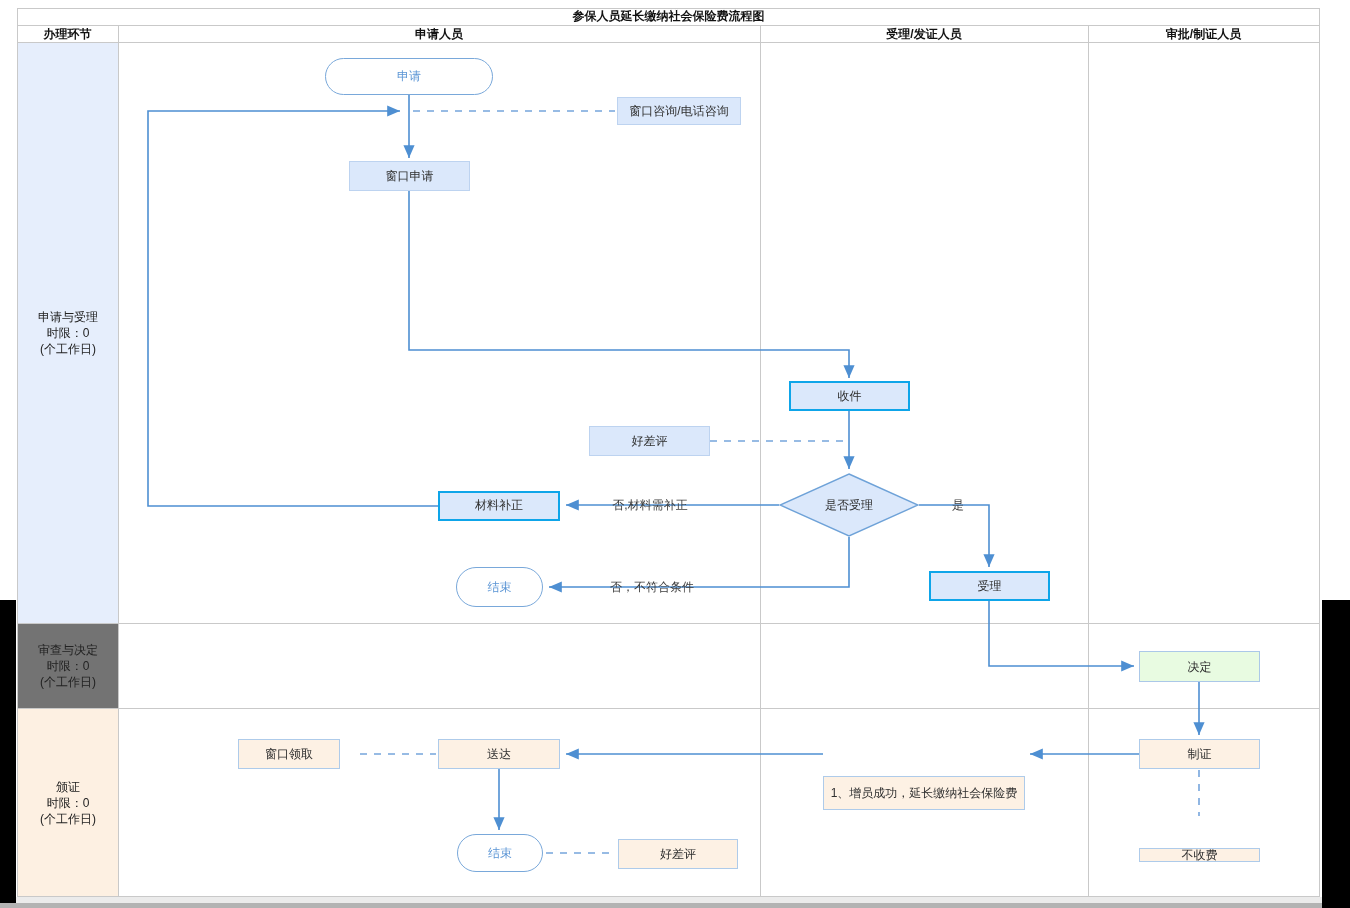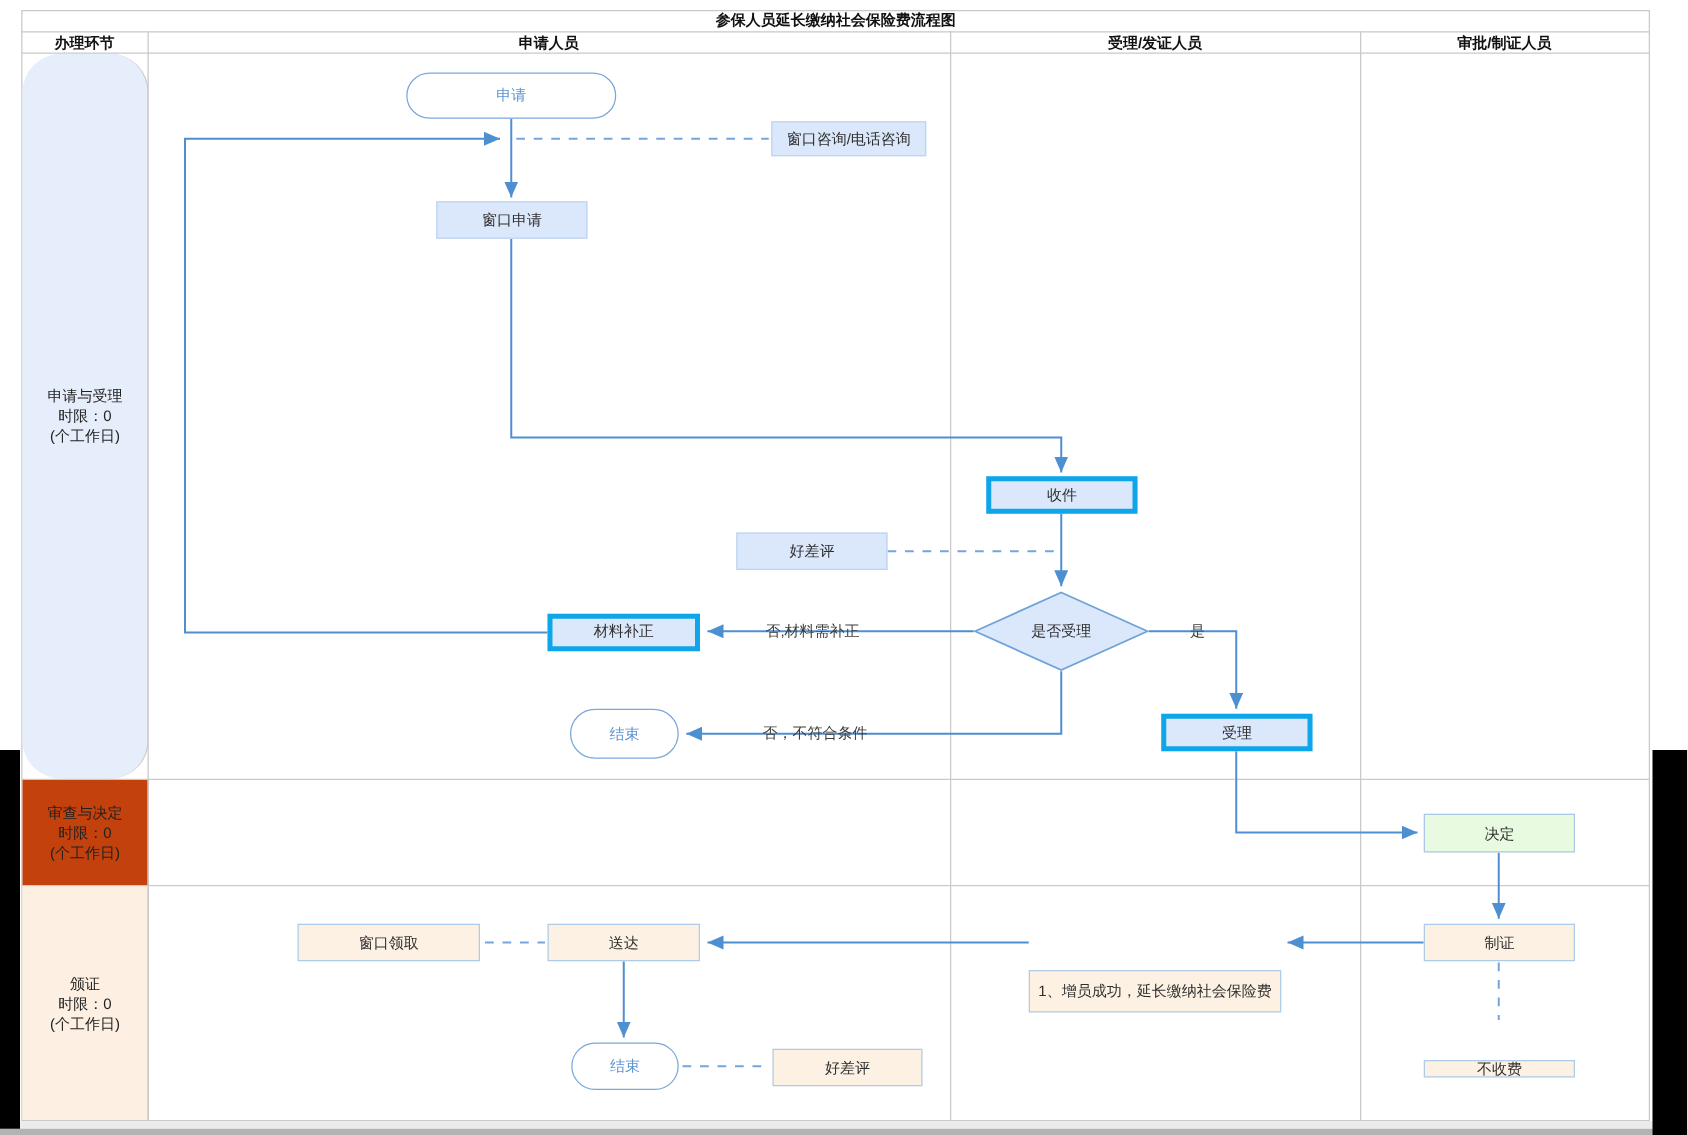--- a/index.html
+++ b/index.html
@@ -12,21 +12,21 @@
   .vline{position:absolute;width:1px;background:#c9c9c9;}
   .cell-text{position:absolute;display:flex;align-items:center;justify-content:center;
              font-size:12px;font-weight:bold;color:#111;}
   .lane-label{position:absolute;box-sizing:border-box;display:flex;flex-direction:column;
               align-items:center;justify-content:center;font-size:12px;color:#222;
               line-height:16px;text-align:center;border-right:1px solid #c9c9c9;}
 
   
   .node{position:absolute;box-sizing:border-box;display:flex;align-items:center;justify-content:center;
         font-size:12px;color:#2f2f2f;text-align:center;line-height:14px;}
-  .blue{background:#dbe8fb;border:4px solid #0ea5e9;}
+  .blue{background:#dbe8fb;border:2px solid #0ea5e9;}
   .blue-light{background:#dbe8fb;border:1px solid #bdd3f0;}
   .peach{background:#fdf1e4;border:1px solid #aecbea;}
   .green{background:#e8fbe1;border:1px solid #abc8e8;}
   .stadium{background:#ffffff;border:1px solid #79a8da;border-radius:20px;color:#5b95d5;}
   .diamond-wrap{position:absolute;}
   .diamond-wrap span{position:absolute;left:0;top:0;width:100%;height:100%;
         display:flex;align-items:center;justify-content:center;font-size:12px;color:#2f2f2f;}
 
   
   .edge-label{position:absolute;transform:translate(-50%,-50%);font-size:12px;color:#3c3c3c;
@@ -37,26 +37,26 @@
   .track{position:absolute;background:#ebebeb;}
   .track-dark{position:absolute;background:#b3b3b3;}
 </style>
 </head>
 <body>
 
 <div id="stage">
 
   <div class="frame" style="left:17px;top:8px;width:1303px;height:889px;"></div>
 
-  <div class="lane-label" style="left:18px;top:43px;width:101px;height:580px;background:#e6eefc;border-radius:31px;">
+  <div class="lane-label" style="left:18px;top:43px;width:101px;height:580px;background:#e6eefc;">
     <div>申请与受理</div>
     <div>时限：0</div>
     <div>(个工作日)</div>
   </div>
-  <div class="lane-label" style="left:18px;top:624px;width:101px;height:84px;background:#c2410c;">
+  <div class="lane-label" style="left:18px;top:624px;width:101px;height:84px;background:#737373;">
     <div>审查与决定</div>
     <div>时限：0</div>
     <div>(个工作日)</div>
   </div>
   <div class="lane-label" style="left:18px;top:709px;width:101px;height:187px;background:#fdf0e2;">
     <div>颁证</div>
     <div>时限：0</div>
     <div>(个工作日)</div>
   </div>
 
@@ -130,21 +130,21 @@
   <div class="node green" style="left:1139px;top:651px;width:121px;height:31px;">决定</div>
 
   <div class="node peach" style="left:1139px;top:739px;width:121px;height:30px;">制证</div>
 
   <div class="node peach" style="left:1139px;top:848px;width:121px;height:14px;">不收费</div>
 
   <div class="node peach" style="left:823px;top:776px;width:202px;height:34px;">1、增员成功，延长缴纳社会保险费</div>
 
   <div class="node peach" style="left:438px;top:739px;width:122px;height:30px;">送达</div>
 
-  <div class="node peach" style="left:238px;top:739px;width:146px;height:30px;">窗口领取</div>
+  <div class="node peach" style="left:238px;top:739px;width:102px;height:30px;">窗口领取</div>
 
   <div class="node stadium" style="left:457px;top:834px;width:86px;height:38px;">结束</div>
 
   <div class="node peach" style="left:618px;top:839px;width:120px;height:30px;">好差评</div>
 
   <div class="edge-label" style="left:650px;top:505px;">否,材料需补正</div>
   <div class="edge-label" style="left:652px;top:587px;">否，不符合条件</div>
   <div class="edge-label" style="left:958px;top:505px;">是</div>
 
   <div class="track" style="left:0;top:897px;width:1350px;height:6px;"></div>

